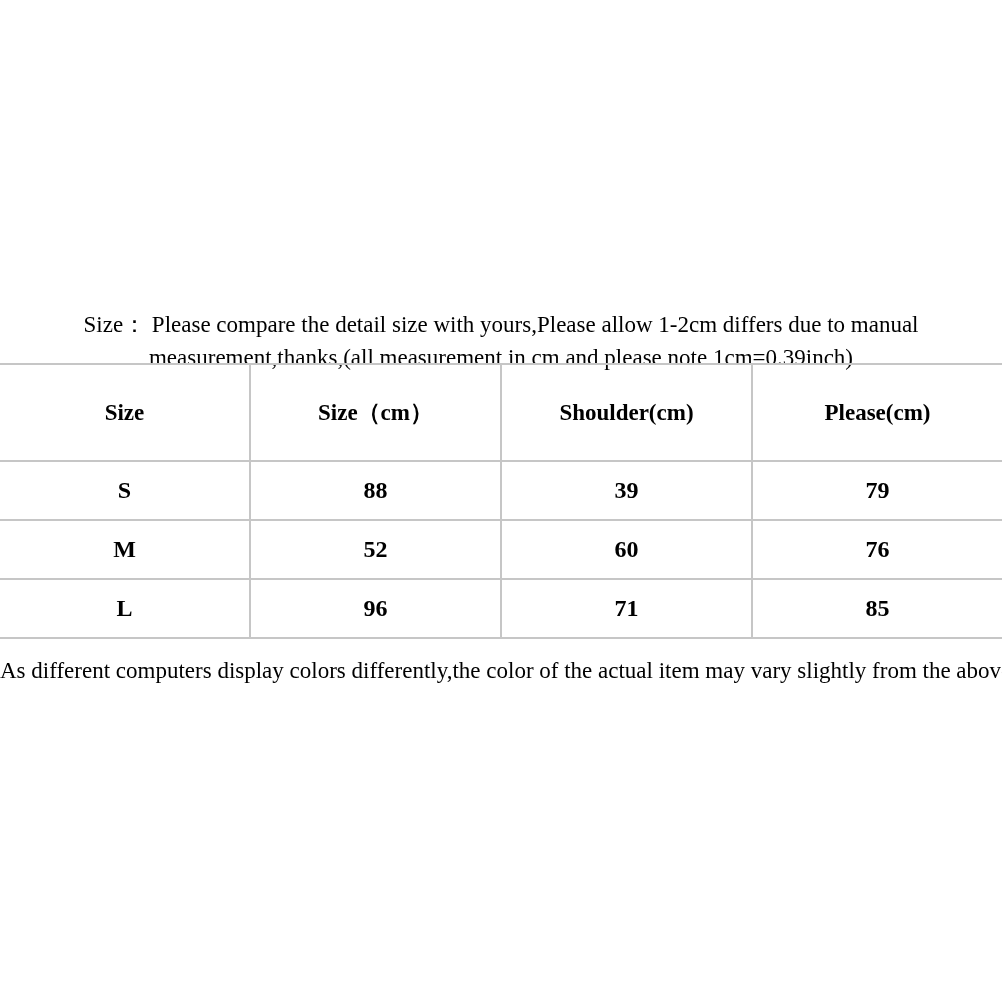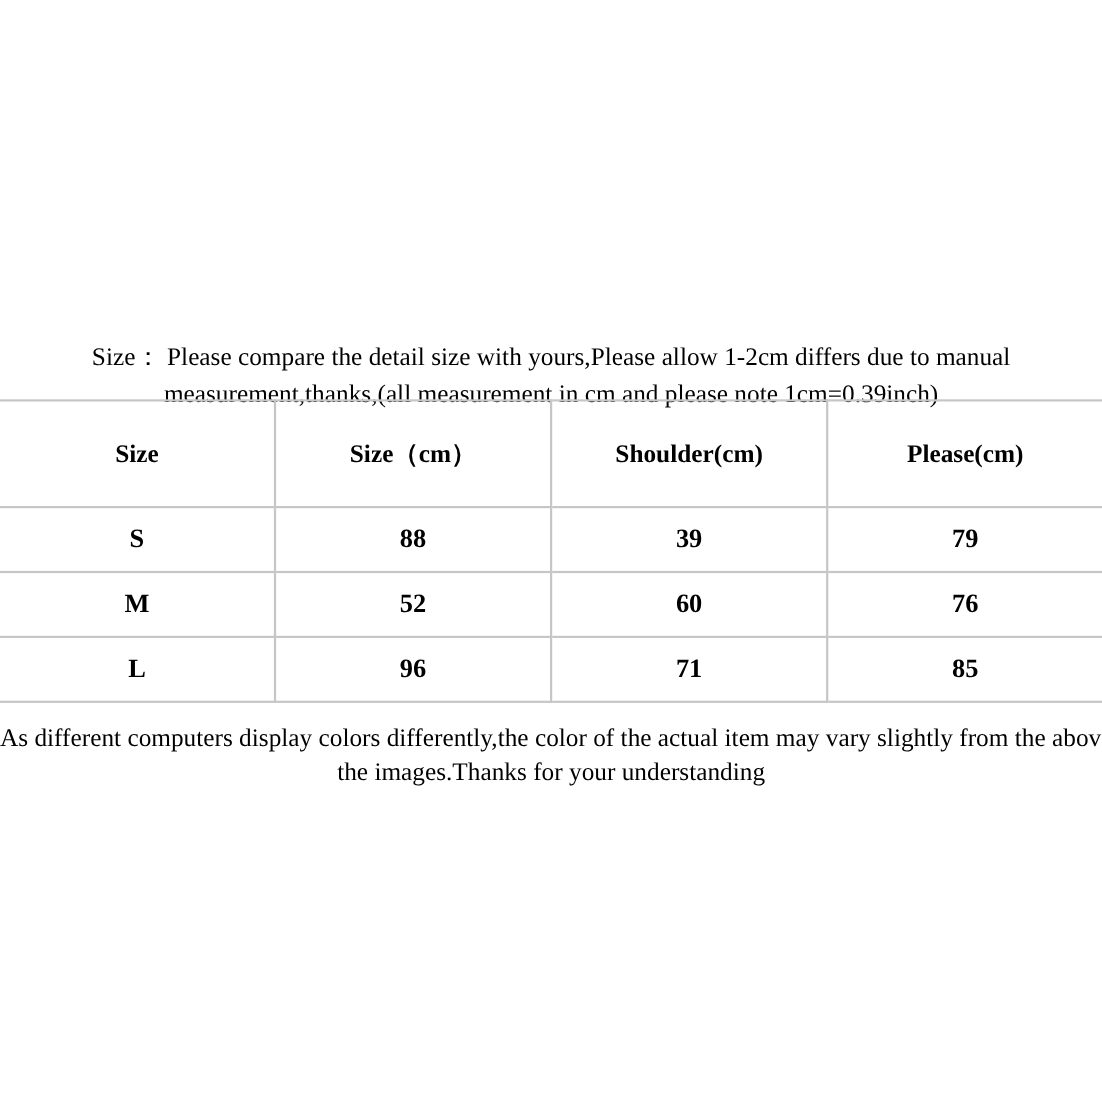--- a/index.html
+++ b/index.html
@@ -96,16 +96,15 @@
         <td>L</td>
         <td>96</td>
         <td>71</td>
         <td>85</td>
       </tr>
     </tbody>
   </table>
 
   <div class="footer">
     <div>As different computers display colors differently,the color of the actual item may vary slightly from the above</div>
-    <div>the images.Thanks for your understanding</div>
   </div>
 
 </div>
 
 </body></html>

